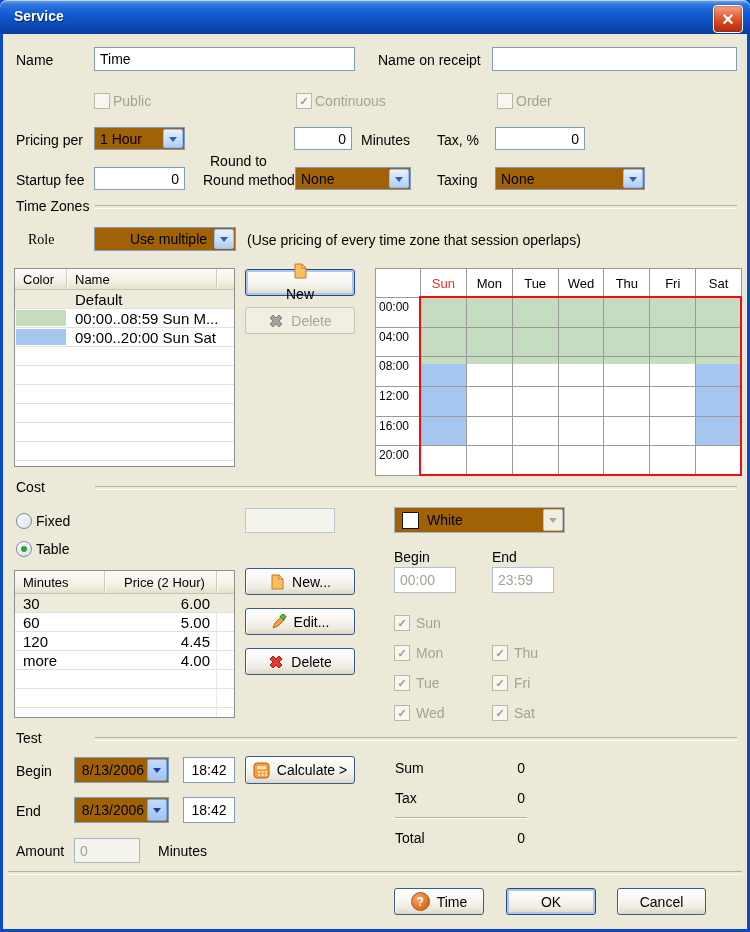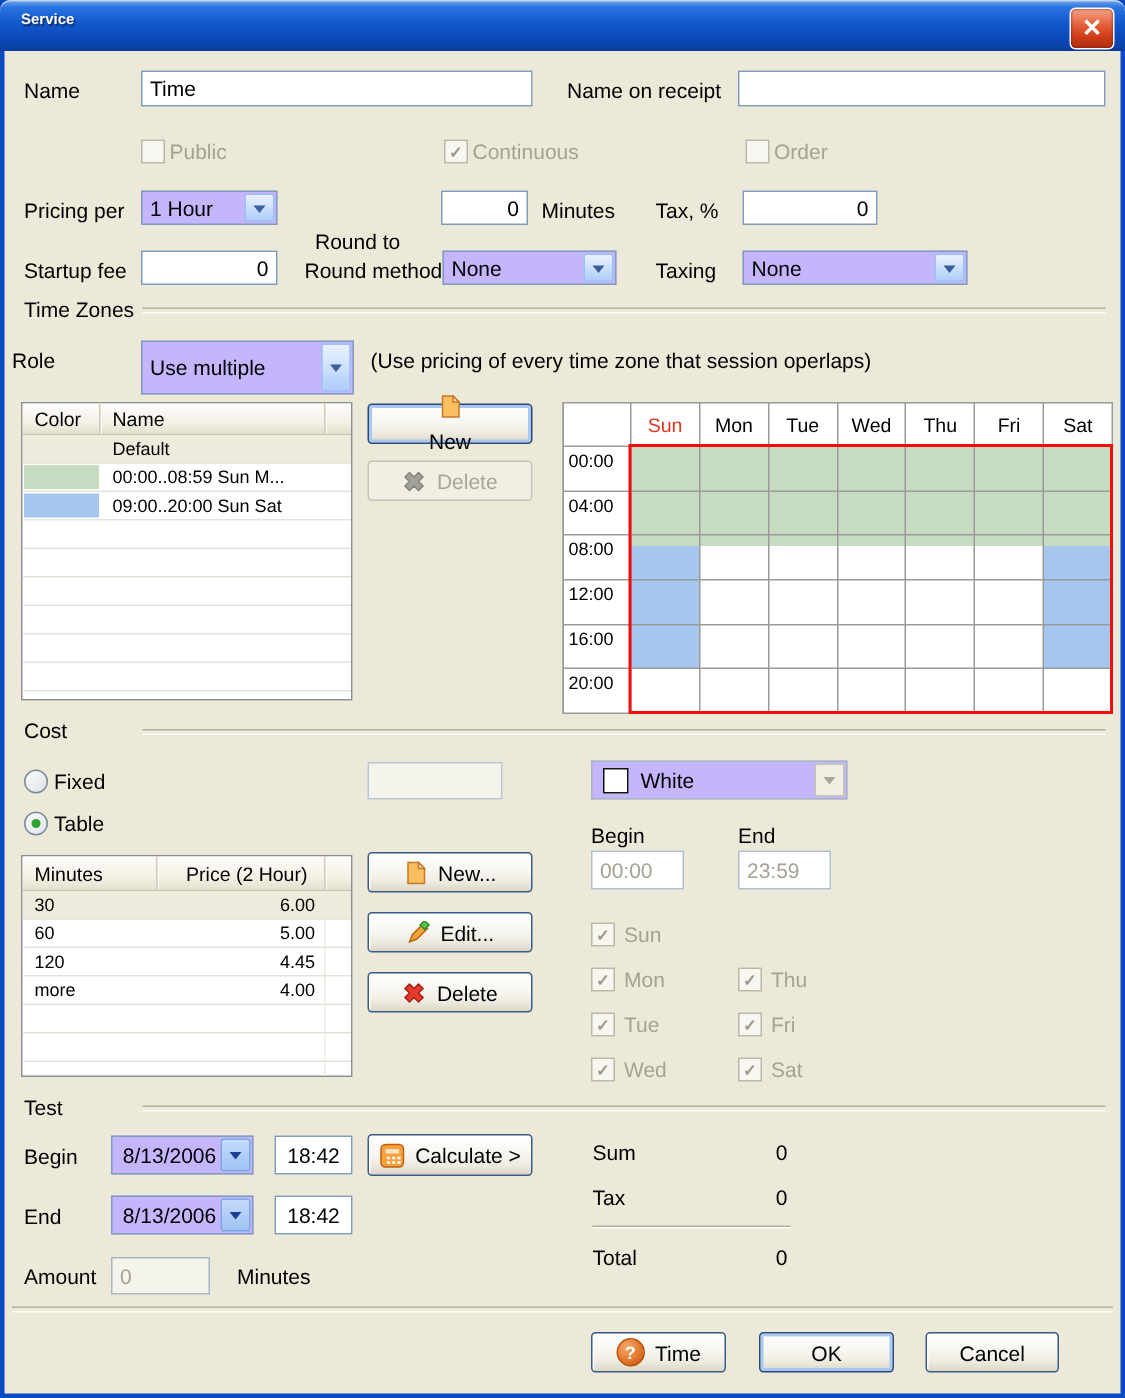--- a/index.html
+++ b/index.html
@@ -1,35 +1,35 @@
 <!DOCTYPE html>
 <html><head>
 <meta charset="utf-8">
 <style>
   html,body{margin:0;padding:0;background:#444;}
   .window{position:relative;width:750px;height:932px;background:#0C49C4;
     font-family:"Liberation Sans",sans-serif;font-size:14px;color:#000;overflow:hidden;}
   .titlebar{position:absolute;top:0;left:0;right:0;height:34px;
     background:linear-gradient(180deg,#7AA7E8 0%,#2A74E0 14%,#1258CE 45%,#0B44AC 88%,#0A3C9A 100%);
     border-radius:7px 7px 0 0;box-shadow:inset 0 1px 0 #BDD4F5;}
-  .title-text{position:absolute;left:14px;top:8px;color:#fff;font-weight:bold;font-size:10px;
+  .title-text{position:absolute;left:14px;top:8px;color:#fff;font-weight:bold;font-size:14px;
     text-shadow:1px 1px 1px rgba(0,0,0,.55);}
   .close-btn{position:absolute;right:7px;top:5px;width:28px;height:26px;border-radius:4px;
     border:1px solid #fff;display:flex;align-items:center;justify-content:center;
     background:linear-gradient(180deg,#F6A58A 0%,#E4613B 40%,#CC3915 75%,#B02F10 100%);
     color:#fff;font-weight:bold;font-size:16px;box-shadow:inset 0 0 2px #7E1A02;cursor:default;}
   .body{position:absolute;top:34px;left:3px;right:3px;bottom:3px;background:#ECE9D8;}
   .lbl{position:absolute;line-height:16px;white-space:nowrap;}
   .dlbl{position:absolute;line-height:16px;white-space:nowrap;color:#A5A294;}
   .input{position:absolute;background:#fff;border:1px solid #7F9DB9;font:inherit;
     padding:0 5px;box-sizing:border-box;outline:none;}
   .num{text-align:right;}
   .input.dis{color:#A5A294;border-color:#AEBFCE;}
   .input.dis-beige{color:#A5A294;border-color:#A8B5C2;background:#F5F4EC;}
-  .combo{position:absolute;background:#c4b5fd;border:1px solid #7F9DB9;box-sizing:border-box;
+  .combo{position:absolute;background:#a16207;border:1px solid #7F9DB9;box-sizing:border-box;
     display:flex;align-items:center;}
   .combo .txt{flex:1;padding-left:5px;white-space:nowrap;overflow:hidden;}
   .arrow{width:18px;align-self:stretch;margin:1px;display:flex;align-items:center;justify-content:center;
     background:linear-gradient(180deg,#E8F1FE 0%,#CCE0FC 50%,#AECDF9 100%);border:1px solid #9EBEF5;border-radius:2px;}
   .arrow.blue{background:linear-gradient(180deg,#C4DAFA 0%,#9FC3F5 100%);border-color:#7FA7E8;}
   .arrow.dis{background:#F1EFE3;border-color:#C6C2B0;}
   .tri{width:0;height:0;border:4px solid transparent;border-top:5px solid #3B5E9E;margin-top:5px;}
   .arrow.blue .tri{border-top-color:#1C3F94;}
   .arrow.dis .tri{border-top-color:#ABA795;}
   .sep{position:absolute;height:2px;border-top:1px solid #B4B09C;border-bottom:1px solid #FDFDF8;}
@@ -44,21 +44,21 @@
     border:1px solid #3A5C8C;border-radius:3px;color:#000;box-sizing:border-box;
     background:linear-gradient(180deg,#FFFFFF 0%,#F7F6F1 45%,#EEEBE2 75%,#DCD6C5 100%);
     font:14px "Liberation Sans",sans-serif;box-shadow:inset 1px 1px 0 #fff;cursor:default;}
   .btn.focused{box-shadow:inset 0 0 0 2px #A9C8F1;border-color:#274A7E;}
   .btn.dis{border-color:#C7C3B2;color:#A9A593;background:#F1EFE3;box-shadow:none;}
   .listbox{position:absolute;background:#fff;border:1px solid #8E8F8F;box-sizing:border-box;overflow:hidden;}
   .lhead{display:flex;height:20px;background:linear-gradient(180deg,#FDFCFB 0%,#F2EFE2 70%,#E4E0CD 100%);
     border-bottom:1px solid #C9C5B2;font-size:13px;}
   .lhead .hcell{display:flex;align-items:center;padding-left:8px;box-sizing:border-box;
     border-right:1px solid #CFCBB8;box-shadow:1px 0 0 #fff;}
-  .lrow{display:flex;height:18px;border-bottom:1px solid #E4E2D6;font-size:12px;align-items:center;}
+  .lrow{display:flex;height:18px;border-bottom:1px solid #E4E2D6;font-size:15px;align-items:center;}
   .lrow.sel{background:#EFEBDC;}
   .lcell{box-sizing:border-box;height:100%;display:flex;align-items:center;}
   .color-cell{width:52px;flex:0 0 auto;padding:1px;}
   .swatch{width:100%;height:100%;}
   .name-cell{flex:1;padding-left:8px;white-space:nowrap;overflow:hidden;}
   .min-cell{flex:1;padding-left:8px;}
   .price-cell{width:112px;flex:0 0 auto;justify-content:flex-end;padding-right:6px;}
   .sliver{width:18px;flex:0 0 auto;border-left:1px solid #EDEBE0;}
   .gridwrap{position:absolute;left:375px;top:268px;width:367px;height:208px;}
   .grid{display:grid;width:100%;height:100%;grid-template-columns:44px repeat(7,1fr);
@@ -127,22 +127,22 @@
   <span class="lbl" style="left:437px;top:172px;">Taxing</span>
   <div class="combo" style="left:495px;top:167px;width:150px;height:23px;">
     <span class="txt">None</span>
     <span class="arrow">
         <b class="tri"></b>
       </span>
   </div>
 
   <span class="lbl" style="left:16px;top:198px;">Time Zones</span>
   <div class="sep" style="left:95px;top:205px;width:642px;"></div>
-  <span class="lbl" style="left:8px;top:232px;">Role</span>
-  <div class="combo" style="left:94px;top:227px;width:142px;height:36px;">
+  <span class="lbl" style="left:28px;top:232px;font-family:Liberation Serif, serif;">Role</span>
+  <div class="combo" style="left:94px;top:227px;width:142px;height:24px;padding-left:30px;">
     <span class="txt">Use multiple</span>
     <span class="arrow">
         <b class="tri"></b>
       </span>
   </div>
   <span class="lbl" style="left:247px;top:232px;">(Use pricing of every time zone that session operlaps)</span>
 
   <div class="listbox" style="left:14px;top:268px;width:221px;height:199px;">
     <div class="lhead">
       <div class="hcell" style="width:52px;">Color</div>

